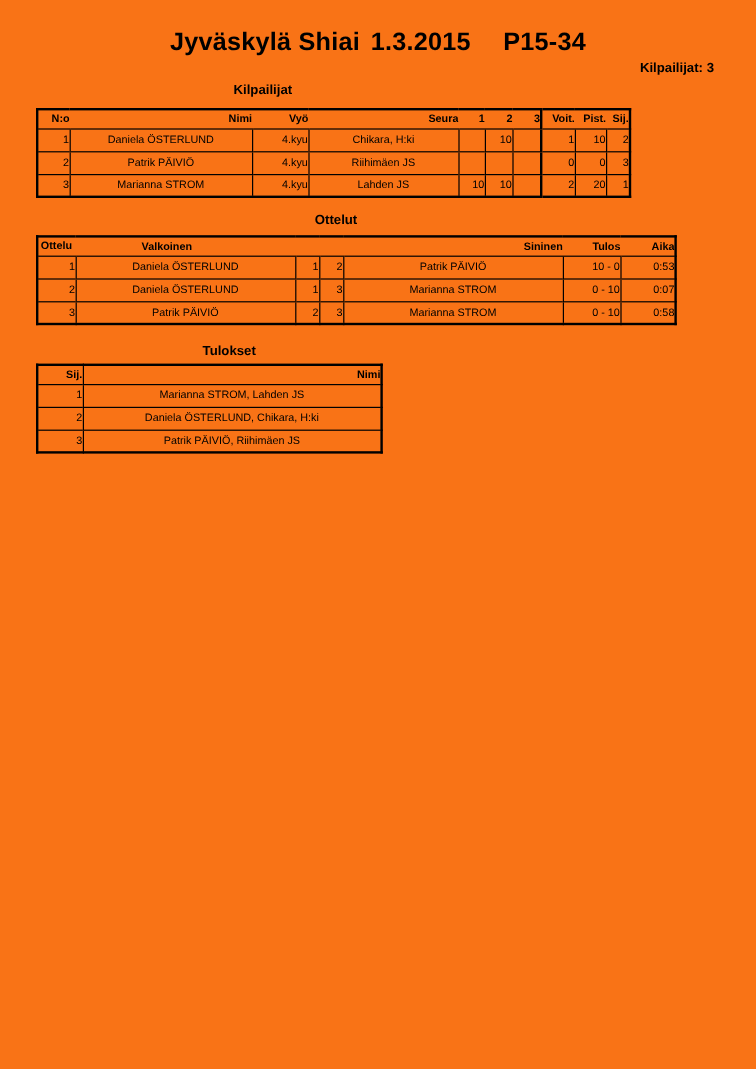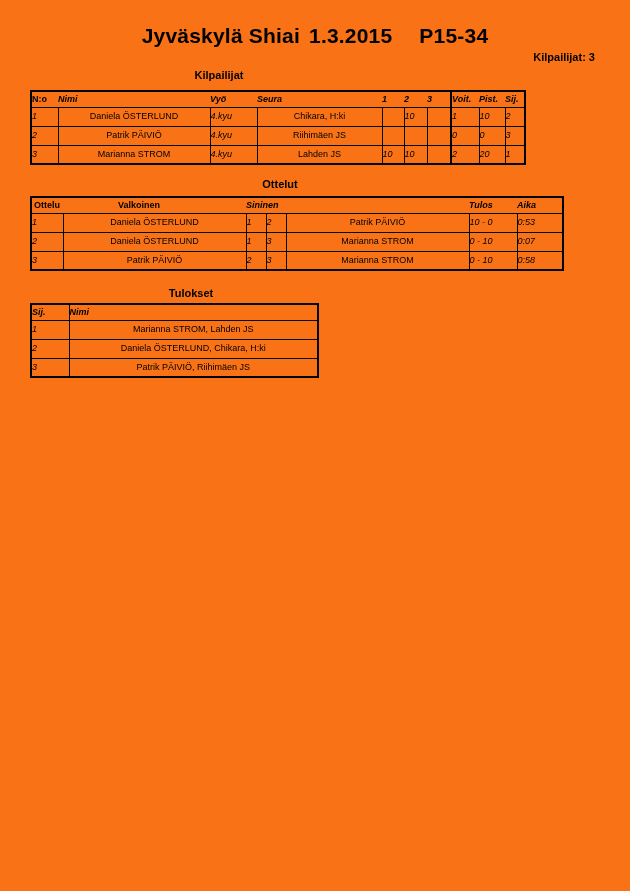--- a/index.html
+++ b/index.html
@@ -43,23 +43,23 @@
   }
   .grid th, .grid td {
     padding:0; vertical-align:middle; white-space:nowrap; overflow:hidden;
     font-size:9px; line-height:1;
   }
   .grid th { height:16px; font-weight:bold; border:none; position:relative; }
   .grid td { height:19px; border-left:1px solid #000; border-top:1px solid #000; }
   .grid td:first-child { border-left:none; }
   .thickL { border-left:2px solid #000 !important; }
   .thinL  { border-left:1px solid #000 !important; }
-  .tc { text-align:left;font-style:italic; }
+  .tc { text-align:right; }
   .tl { text-align:center; padding-left:7px; }
-  .hl { text-align:left; padding-left:2px; }
+  .hl { text-align:right; padding-left:2px; }
   .h-left {
     position:absolute; left:2px; top:50%; transform:translateY(-50%);
   }
   .h-center { display:block; }
 
   #t-competitors { left:30px; top:90px; }
   #t-matches     { left:30px; top:196px; }
   #t-results     { left:30px; top:303px; }
 </style>
 </head>

